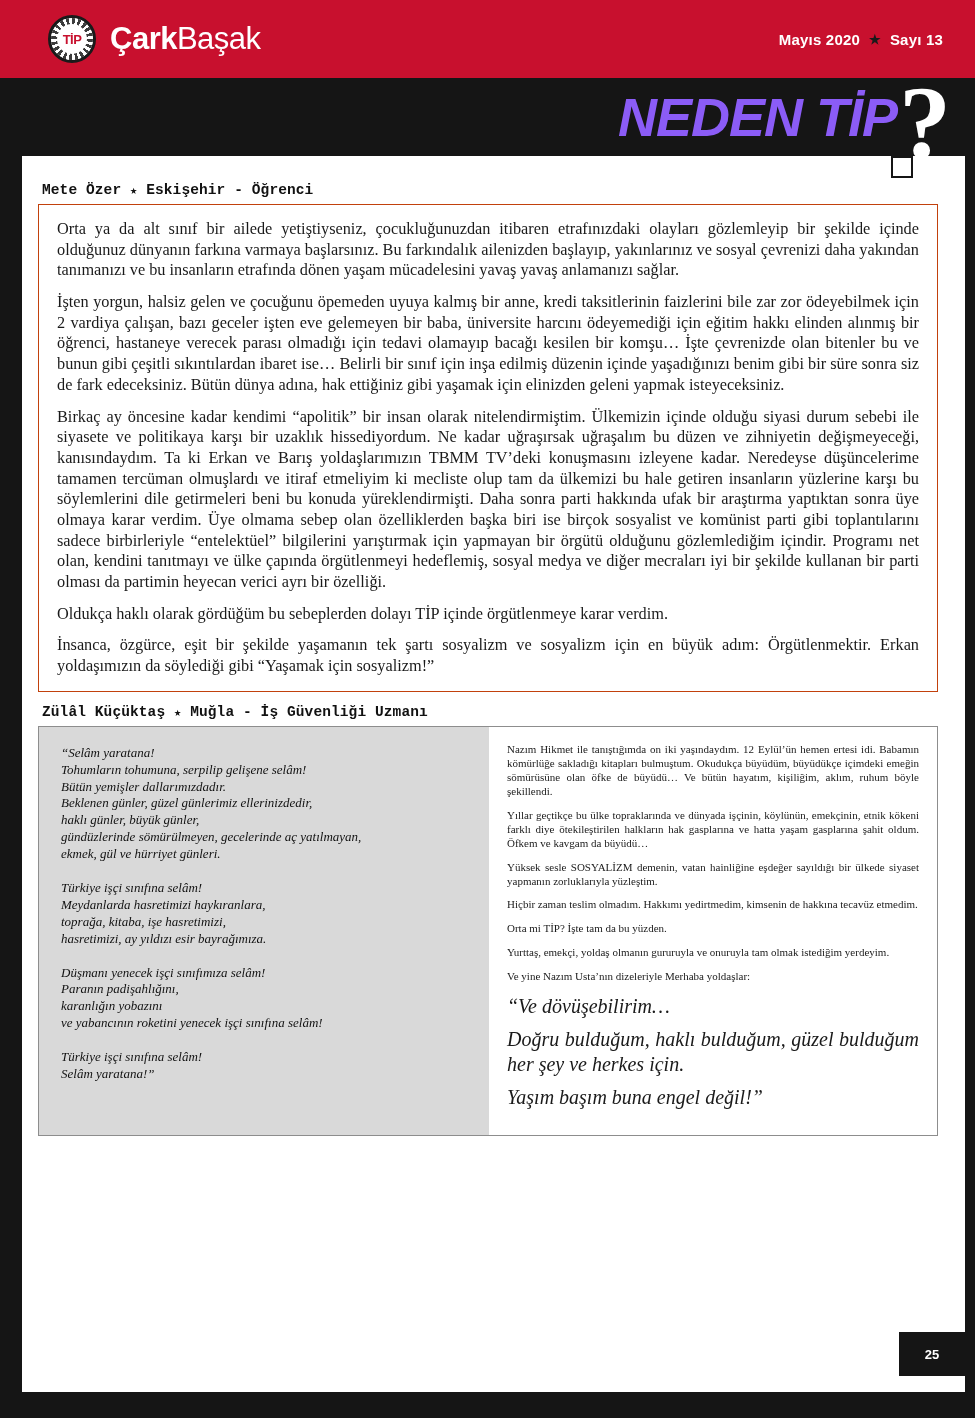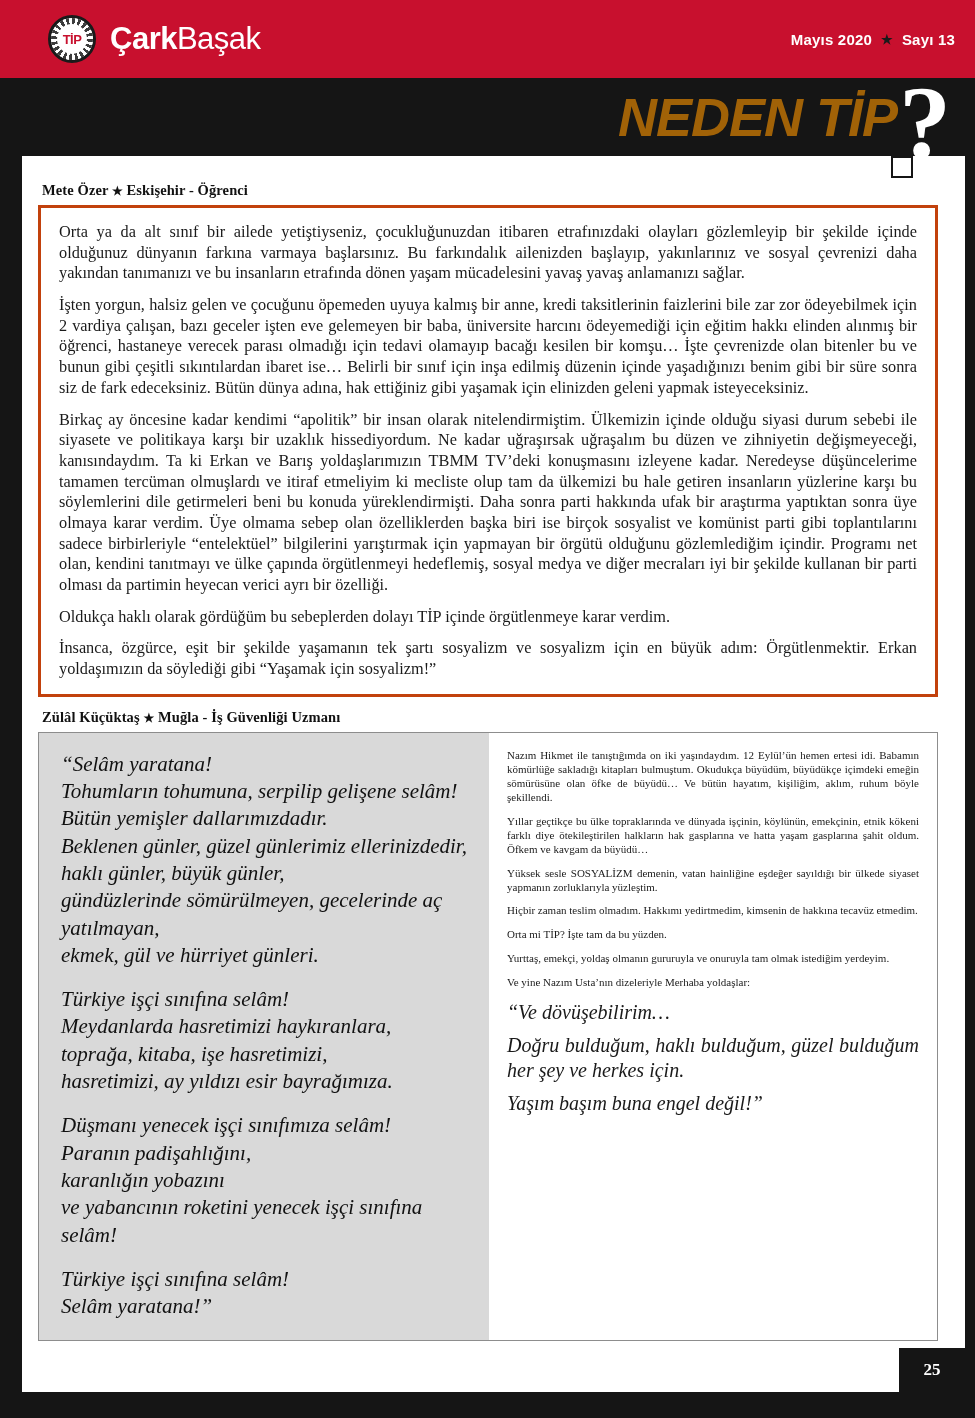--- a/index.html
+++ b/index.html
@@ -17,21 +17,21 @@
   
   .header {
     position: absolute;
     top: 0; left: 0;
     width: 975px;
     height: 78px;
     background: #c8102e;
     display: flex;
     align-items: center;
     justify-content: space-between;
-    padding: 0 20px 0 48px;
+    padding: 0 32px 0 48px;
   }
   .brand {
     display: flex;
     align-items: center;
     gap: 14px;
   }
   .tip-logo {
     width: 48px; height: 48px;
     border-radius: 50%;
     background: #ffffff;
@@ -95,21 +95,21 @@
     display: flex;
     align-items: center;
     justify-content: flex-end;
     padding-right: 24px;
   }
   .title-band .big {
     font-family: "Liberation Sans", sans-serif;
     font-weight: bold;
     font-style: italic;
     font-size: 54px;
-    color: #a16207;
+    color: #8b5cf6;
     letter-spacing: -1px;
     line-height: 1;
   }
   .title-band .qmark {
     font-family: "Liberation Serif", serif;
     font-weight: bold;
     font-size: 104px;
     line-height: .72;
     color: #ffffff;
     margin-left: 2px;
@@ -149,31 +149,31 @@
 
   
   .content {
     position: absolute;
     top: 170px;
     left: 38px;
     width: 900px;
   }
 
   .byline {
-    font-family: Liberation Serif, serif;
+    font-family: Liberation Mono, monospace;
     font-weight: bold;
     font-size: 14.5px;
     color: #111;
     margin: 12px 0 6px 4px;
     letter-spacing: .1px;
   }
   .byline .star { color: #111; font-size: 12px; }
 
   .article-box {
-    border: 3px solid #c2410c;
+    border: 1px solid #c2410c;
     background: #ffffff;
     padding: 14px 18px 10px 18px;
   }
   .article-box p {
     margin: 0 0 11px 0;
     font-size: 16.3px;
     line-height: 1.27;
     text-align: justify;
     text-justify: inter-word;
     hyphens: auto;
@@ -192,21 +192,21 @@
     background: #d9d9d9;
     padding: 18px 16px 20px 22px;
   }
   .col-right {
     flex: 1;
     padding: 16px 18px 18px 18px;
     background: #ffffff;
   }
   .poem {
     font-style: italic;
-    font-size: 21px;
+    font-size: 13px;
     line-height: 1.30;
     color: #111;
   }
   .poem .stanza { margin-bottom: 17px; }
   .poem .stanza:last-child { margin-bottom: 0; }
 
   .col-right p {
     margin: 0 0 10px 0;
     font-size: 11px;
     line-height: 1.27;
@@ -216,28 +216,28 @@
   .col-right p.quote {
     font-style: italic;
     font-size: 20px;
     margin-bottom: 7px;
   }
 
   
   .page-num {
     position: absolute;
     right: 10px;
-    bottom: 26px;
+    bottom: 42px;
     width: 66px;
     height: 44px;
     background: #151515;
     color: #ffffff;
-    font-family: Liberation Serif, serif;
-    font-weight: bold;
-    font-size: 17px;
+    font-family: Liberation Sans, sans-serif;
+    font-weight: bold;
+    font-size: 13px;
     display: flex;
     align-items: center;
     justify-content: center;
   }
 </style>
 </head>
 <body>
 
 <div class="header">
   <div class="brand">

